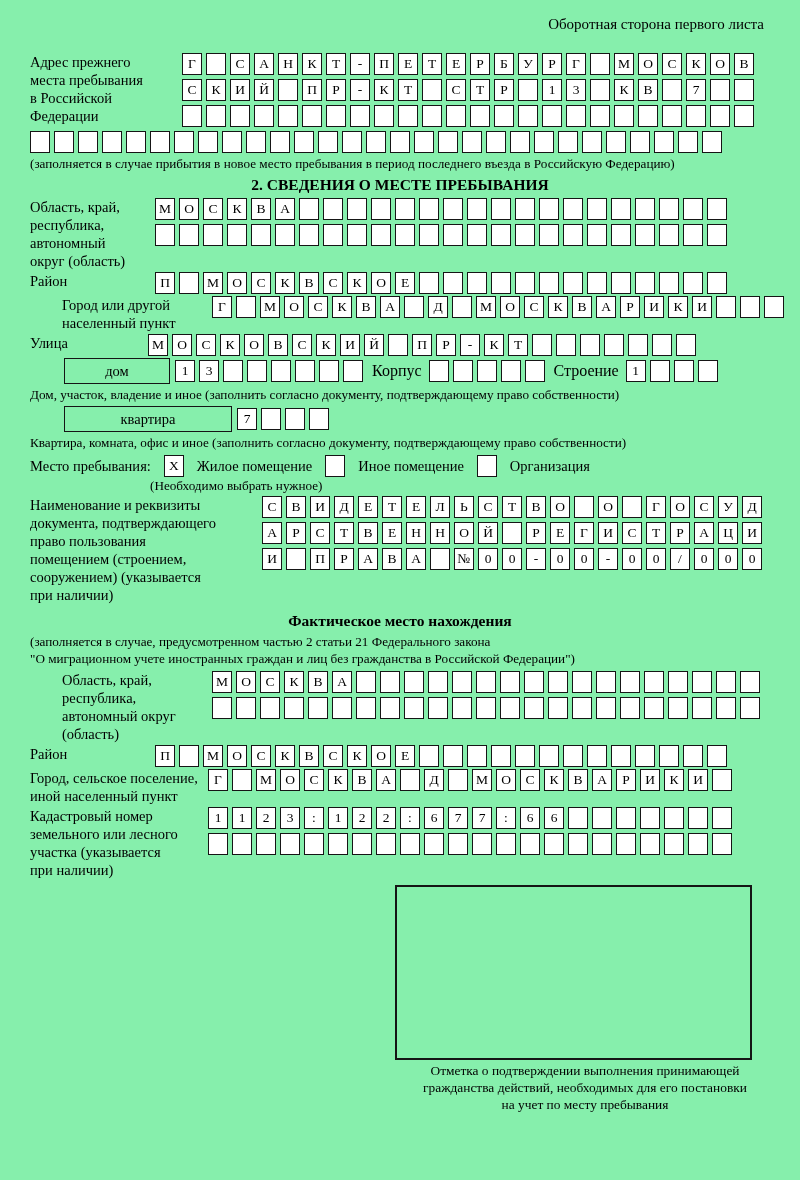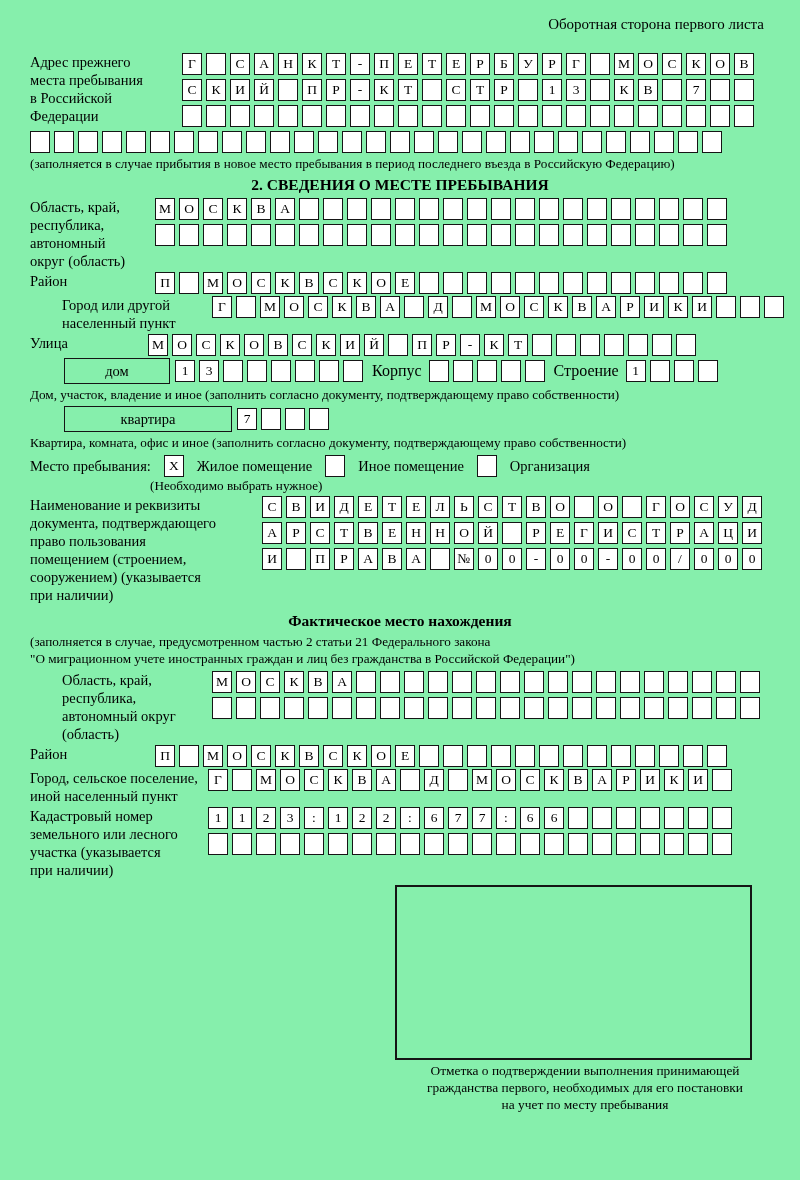--- a/index.html
+++ b/index.html
@@ -636,17 +636,17 @@
           <div class="cell"></div>
           <div class="cell"></div>
           <div class="cell"></div>
         </div>
     </div>
   </div>
 
   <div class="stamp-box mt6"></div>
   <div class="stamp-caption mt2">
       <div>Отметка о подтверждении выполнения принимающей</div>
-      <div>гражданства первого, необходимых для его постановки</div>
+      <div>гражданства действий, необходимых для его постановки</div>
       <div>на учет по месту пребывания</div>
     </div>
 
 </div>
 
 </body></html>

